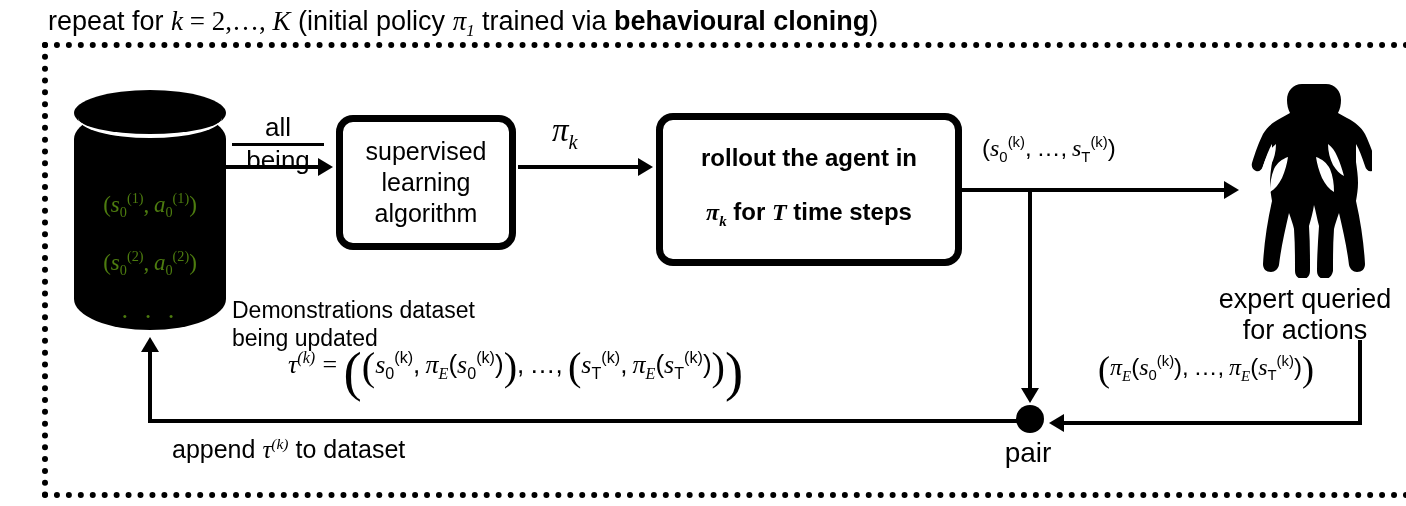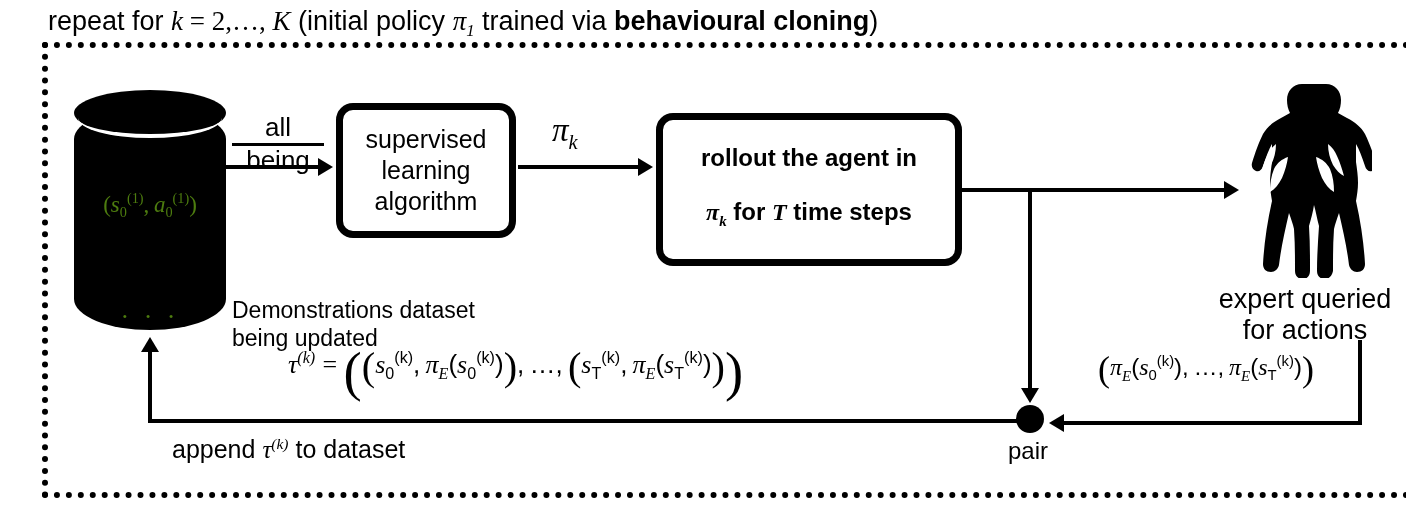--- a/index.html
+++ b/index.html
@@ -41,21 +41,21 @@
   #cyl-l1{top:100px;}
   #cyl-l2{top:158px;}
   #cyl-dots{top:212px;font-size:26px;letter-spacing:4px;}
 
   
   .pbox{
     position:absolute;border:7px solid #000;border-radius:17px;background:#fff;
     box-sizing:border-box;display:flex;flex-direction:column;
     align-items:center;justify-content:center;text-align:center;
   }
-  #box-sl{left:300px;top:103px;width:180px;height:135px;}
+  #box-sl{left:300px;top:115px;width:180px;height:135px;}
   #box-sl .ln{font-size:25px;line-height:31px;}
   #box-ro{left:620px;top:113px;width:306px;height:153px;gap:20px;}
   #box-ro .ln{font-size:24px;line-height:34px;font-weight:bold;white-space:nowrap;}
   #box-ro .mi{font-family:"Liberation Serif",serif;font-style:italic;font-weight:bold;}
 
   
   .hl{position:absolute;height:4px;background:#000;}
   .vl{position:absolute;width:4px;background:#000;}
   .arr-r{
     position:absolute;width:0;height:0;
@@ -91,21 +91,21 @@
   #lbl-pik{left:516px;top:112px;font-size:33px;}
   #lbl-states{left:946px;top:134px;font-size:24px;}
   #lbl-expertcap{
     left:1160px;top:284px;width:218px;text-align:center;
     font-size:27px;line-height:31px;
   }
   #lbl-demo{left:196px;top:296px;font-size:23px;line-height:28px;}
   #lbl-tau{left:252px;top:340px;font-size:26px;}
   #lbl-actions{left:1062px;top:348px;font-size:24px;}
   #lbl-append{left:136px;top:435px;font-size:25px;}
-  #lbl-pair{left:946px;top:437px;width:92px;text-align:center;font-size:24px;}
+  #lbl-pair{left:946px;top:437px;width:92px;text-align:center;font-size:28px;}
 
   
   #pair-dot{position:absolute;left:980px;top:405px;width:28px;height:28px;background:#000;border-radius:50%;}
 
   
   #expert{position:absolute;left:1196px;top:82px;width:140px;height:196px;}
 
   .sup{font-size:0.62em;vertical-align:super;}
   .sub{font-size:0.62em;vertical-align:sub;}
 </style>
@@ -120,20 +120,23 @@
 
   <div id="frame"></div>
 
   <div id="cylinder">
     <div id="cyl-body"></div>
     <div id="cyl-top"></div>
     <div id="cyl-rim"></div>
     <div class="cyl-line" id="cyl-l1">
       (<span class="mi">s</span><span class="sub">0</span><span class="sup">(1)</span>, <span class="mi">a</span><span class="sub">0</span><span class="sup">(1)</span>)
     </div>
+    <div class="cyl-line" id="cyl-l2">
+      (<span class="mi">s</span><span class="sub">0</span><span class="sup">(2)</span>, <span class="mi">a</span><span class="sub">0</span><span class="sup">(2)</span>)
+    </div>
     <div class="cyl-line" id="cyl-dots">· · ·</div>
   </div>
 
   <div class="hl" style="left:190px;top:165px;width:92px;"></div>
   <div class="arr-r" style="left:282px;top:158px;"></div>
   <div class="lbl" id="lbl-alldata">
     <span class="top">all</span>
     <span>being</span>
   </div>
 
@@ -147,20 +150,23 @@
   <div class="arr-r" style="left:602px;top:158px;"></div>
   <div class="lbl mi" id="lbl-pik">π<span class="sub">k</span></div>
 
   <div class="pbox" id="box-ro">
     <div class="ln"><span>rollout</span><span> the agent in</span></div>
     <div class="ln"><span class="mi">π<span class="sub">k</span></span> for <span class="mi">T</span> time steps</div>
   </div>
 
   <div class="hl" style="left:926px;top:188px;width:262px;"></div>
   <div class="arr-r" style="left:1188px;top:181px;"></div>
+  <div class="lbl" id="lbl-states">
+    (<span class="mi">s</span><span class="sub">0</span><span class="sup">(k)</span>, …, <span class="mi">s</span><span class="sub">T</span><span class="sup">(k)</span>)
+  </div>
 
   <div class="vl" style="left:992px;top:188px;height:200px;"></div>
   <div class="arr-d" style="left:985px;top:388px;"></div>
 
   <div id="expert">
     <svg viewBox="0 0 140 196" width="140" height="196" aria-hidden="true">
       <path fill="#000" d="M70 2c-9 0-15 7-15 16 0 5 1 9 3 13-3 2-6 3-9 5-8 4-14 9-18 16-4 8-8 19-11 29-1 4 1 7 4 8 3 1 6-1 7-5 3-9 6-17 9-22l0 18c-1 7-2 14-2 21 0 6 1 12 2 18-5 22-8 44-9 63 0 5 3 8 8 8 4 0 7-3 8-7 2-17 6-35 10-52 2 6 4 11 5 16 1 14 1 28 1 42 0 5 3 8 8 8 4 0 7-3 7-8 0-15 0-30-1-45 2-7 4-14 5-21 2 7 3 14 5 21-1 15-2 30-2 45 0 5 3 8 8 8 4 0 7-3 8-8 0-14 0-28 1-42 1-5 3-10 5-16 4 17 8 35 10 52 1 4 4 7 8 7 5 0 8-3 8-8-1-19-4-41-9-63 1-6 2-12 2-18 0-7-1-14-2-21l0-18c3 5 6 13 9 22 1 4 4 6 7 5 3-1 5-4 4-8-3-10-7-21-11-29-4-7-10-12-18-16-3-2-6-3-9-5 2-4 3-8 3-13 0-9-6-16-15-16z"></path>
       <path fill="#fff" d="M44 62c-4 3-7 7-9 12-3 6-5 13-7 20 4-2 8-6 11-11 3-6 5-13 5-21zM96 62c4 3 7 7 9 12 3 6 5 13 7 20-4-2-8-6-11-11-3-6-5-13-5-21z"></path>
       <path fill="#fff" d="M56 75c-6 2-11 6-14 12-3 7-4 15-4 23 5-3 9-8 12-14 3-7 5-14 6-21zM84 75c6 2 11 6 14 12 3 7 4 15 4 23-5-3-9-8-12-14-3-7-5-14-6-21z"></path>
     </svg>

